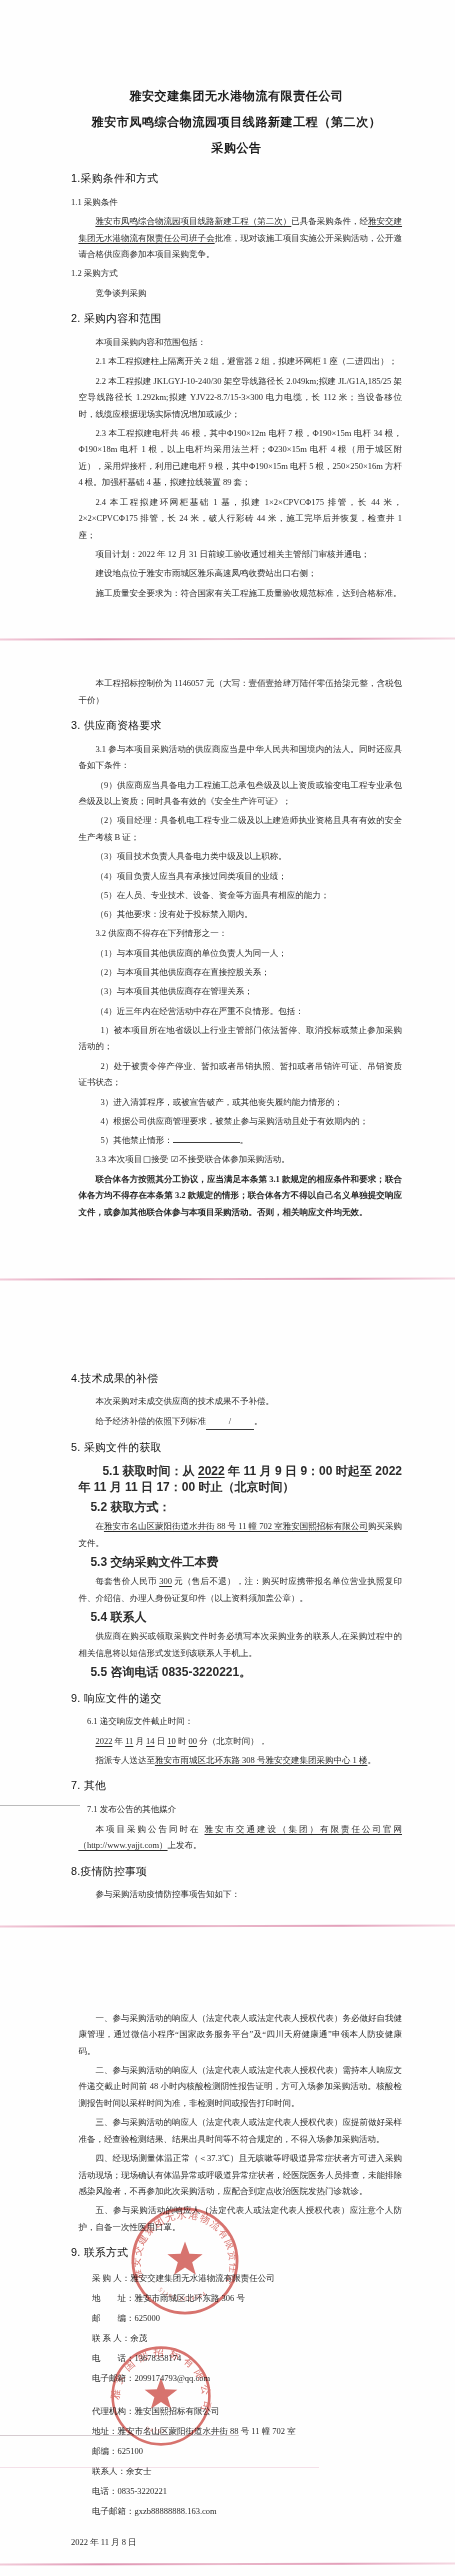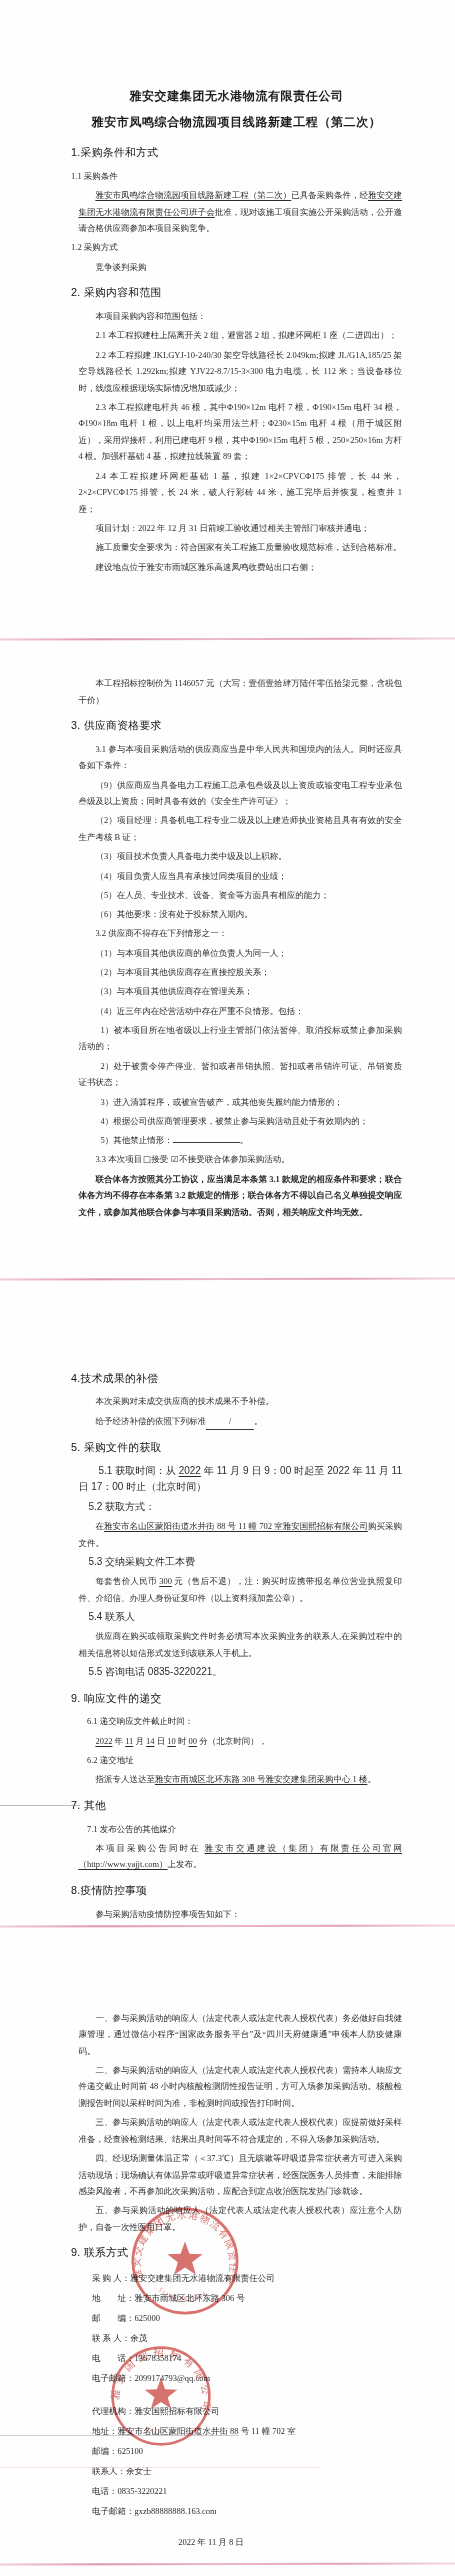--- a/index.html
+++ b/index.html
@@ -18,62 +18,63 @@
   .title{ text-align:center;font-family:"Liberation Sans",sans-serif;font-weight:bold;
     font-size:12px;line-height:26px;color:#1d1d1d;letter-spacing:0.6px;}
   h2.sec{font-family:"Liberation Sans",sans-serif;font-size:10.8px;color:#121212;
     margin:9px 0 6.8px 0;font-weight:normal;letter-spacing:0.3px;line-height:17px;}
   p{margin:2.8px 0 2.8px 7.4px;font-size:8.5px;line-height:16.5px;text-align:justify;
     text-indent:2em;}
   p.flush{text-indent:0;margin-left:0;}
   p.ind1{text-indent:1em;}
   p.k{text-indent:2.6em;}
   p.bold{font-weight:bold;}
-  .bsans{font-family:"Liberation Sans",sans-serif;font-weight:400;font-size:10px;}
+  .bsans{font-family:"Liberation Sans",sans-serif;font-weight:700;font-size:12px;}
   .u{text-decoration:underline;text-underline-offset:2.3px;}
   .blank{display:inline-block;min-width:67px;border-bottom:0.6px solid #3a3a3a;height:8px;}
   .blank-slash{display:inline-block;min-width:48px;border-bottom:0.6px solid #3a3a3a;
     text-align:center;text-indent:0;}
   .cb{font-family:"DejaVu Sans",sans-serif;font-size:8.5px;margin:0 0.6px;}
   p.row{line-height:20px;margin:0 0 0 7.4px;text-indent:1.6em;}
   .agency-block{margin-top:12.5px;}
-  p.date{text-align:center;margin:13.7px 51px 0 0;text-indent:0;}
+  p.date{text-align:left;margin:13.7px 51px 0 0;text-indent:0;}
   .stamp{position:absolute;color:#d0544e;opacity:.82;mix-blend-mode:multiply;z-index:5;}
   .stamp svg text{fill:currentColor;font-family:"Liberation Serif",serif;}
   .stamp svg circle{stroke:currentColor;}
   .stamp svg polygon{fill:currentColor;}
   .artifact{position:absolute;z-index:1;}
   .a1{top:524px;left:0;width:80px;height:0.6px;background:rgba(120,120,120,.5);}
   .a2{top:508px;left:0;width:239px;height:0.6px;background:rgba(165,140,150,.45);}
   .a3{top:540px;left:0;width:319px;height:1.1px;background:rgba(225,170,195,.35);}
 </style>
 </head>
 <body>
 
 <div class="doc">
 
   <div class="page pg1">
     <div class="title">雅安交建集团无水港物流有限责任公司</div>
     <div class="title">雅安市凤鸣综合物流园项目线路新建工程（第二次）</div>
+    <div class="title">采购公告</div>
 
     <h2 class="sec">1.采购条件和方式</h2>
     <p class="flush">1.1 采购条件</p>
     <p><span class="u">雅安市凤鸣综合物流园项目线路新建工程（第二次）</span><span>已具备采购条件，经</span><span class="u">雅安交建集团无水港物流有限责任公司班子会</span><span>批准，现对该施工项目实施公开采购活动，公开邀请合格供应商参加本项目采购竞争。</span></p>
     <p class="flush">1.2 采购方式</p>
     <p>竞争谈判采购</p>
 
     <h2 class="sec">2. 采购内容和范围</h2>
     <p>本项目采购内容和范围包括：</p>
     <p>2.1 本工程拟建柱上隔离开关 2 组，避雷器 2 组，拟建环网柜 1 座（二进四出）；</p>
     <p>2.2 本工程拟建 JKLGYJ-10-240/30 架空导线路径长 2.049km;拟建 JL/G1A,185/25 架空导线路径长 1.292km;拟建 YJV22-8.7/15-3×300 电力电缆，长 112 米；当设备移位时，线缆应根据现场实际情况增加或减少；</p>
     <p>2.3 本工程拟建电杆共 46 根，其中Φ190×12m 电杆 7 根，Φ190×15m 电杆 34 根，Φ190×18m 电杆 1 根，以上电杆均采用法兰杆；Φ230×15m 电杆 4 根（用于城区附近），采用焊接杆，利用已建电杆 9 根，其中Φ190×15m 电杆 5 根，250×250×16m 方杆 4 根。加强杆基础 4 基，拟建拉线装置 89 套；</p>
     <p>2.4 本工程拟建环网柜基础 1 基，拟建 1×2×CPVCΦ175 排管，长 44 米，2×2×CPVCΦ175 排管，长 24 米，破人行彩砖 44 米，施工完毕后并恢复，检查井 1 座；</p>
     <p>项目计划：2022 年 12 月 31 日前竣工验收通过相关主管部门审核并通电；</p>
+    <p>建设地点位于雅安市雨城区雅乐高速凤鸣收费站出口右侧；</p>
     <p>施工质量安全要求为：符合国家有关工程施工质量验收规范标准，达到合格标准。</p>
-    <p>建设地点位于雅安市雨城区雅乐高速凤鸣收费站出口右侧；</p>
   </div>
 
   <div class="sep"></div>
 
   <div class="page pg2">
     <p>本工程招标控制价为 1146057 元（大写：壹佰壹拾肆万陆仟零伍拾柒元整，含税包干价）</p>
 
     <h2 class="sec">3. 供应商资格要求</h2>
     <p>3.1 参与本项目采购活动的供应商应当是中华人民共和国境内的法人。同时还应具备如下条件：</p>
     <p>（9）供应商应当具备电力工程施工总承包叁级及以上资质或输变电工程专业承包叁级及以上资质；同时具备有效的《安全生产许可证》；</p>
@@ -111,21 +112,20 @@
     <p><span>在</span><span class="u">雅安市名山区蒙阳街道水井街 88 号 11 幢 702 室雅安国熙招标有限公司</span><span>购买采购文件。</span></p>
     <p class="bsans ind1">5.3 交纳采购文件工本费</p>
     <p><span>每套售价人民币 </span><span class="u">300</span><span> 元（售后不退），注：购买时应携带报名单位营业执照复印件、介绍信、办理人身份证复印件（以上资料须加盖公章）。</span></p>
     <p class="bsans ind1">5.4 联系人</p>
     <p>供应商在购买或领取采购文件时务必填写本次采购业务的联系人,在采购过程中的相关信息将以短信形式发送到该联系人手机上。</p>
     <p class="bsans ind1">5.5 咨询电话 0835-3220221。</p>
 
     <h2 class="sec">9. 响应文件的递交</h2>
     <p class="ind1">6.1 递交响应文件截止时间：</p>
     <p><span class="u">2022</span><span> 年 </span><span class="u">11</span><span> 月 </span><span class="u">14</span><span> 日 </span><span class="u">10</span><span> 时 </span><span class="u">00</span><span> 分（北京时间），</span></p>
-    <p class="ind1">6.2 递交地址</p>
     <p><span>指派专人送达至</span><span class="u">雅安市雨城区北环东路 308 号雅安交建集团采购中心 1 楼</span><span>。</span></p>
 
     <h2 class="sec">7. 其他</h2>
     <p class="ind1">7.1 发布公告的其他媒介</p>
     <p><span>本项目采购公告同时在 </span><span class="u">雅安市交通建设（集团）有限责任公司官网（http://www.yajjt.com）</span><span>上发布。</span></p>
 
     <h2 class="sec">8.疫情防控事项</h2>
     <p>参与采购活动疫情防控事项告知如下：</p>
   </div>
 

